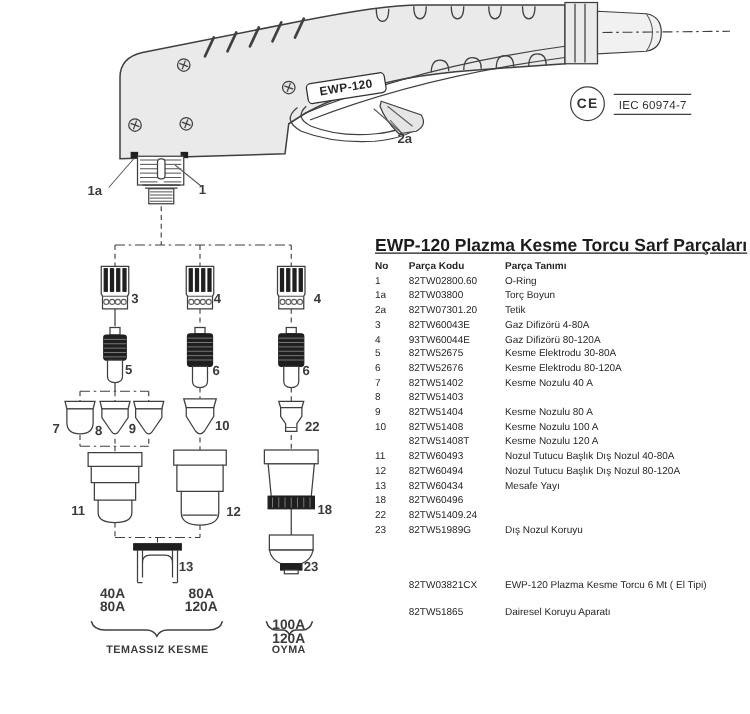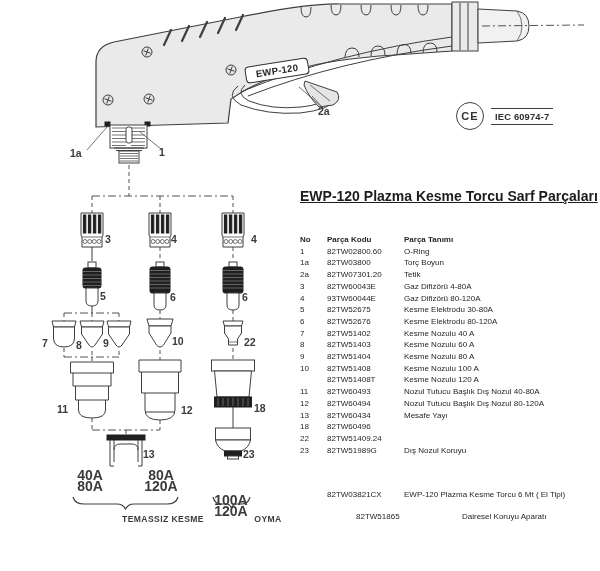--- a/index.html
+++ b/index.html
@@ -13,39 +13,39 @@
   #art .fe{fill:#e5e5e5;}
   #art .fd{fill:#1f1f1f;stroke:#1f1f1f;}
   #art .thin{stroke:#5a5a5a;stroke-width:.85;}
   #art .thread{stroke:#777;stroke-width:.8;}
   #art .dash{stroke-dasharray:4 3;stroke-width:.9;}
   #art .dashdot{stroke-dasharray:8 3 2 3;stroke-width:.9;}
   #art .rib{stroke-width:2.2;stroke-linecap:round;}
   #art .sw12{stroke-width:1.2;}
   .plbl{position:absolute;font-weight:bold;font-size:10.5px;color:#3b3b3b;white-space:nowrap;}
   .amp{position:absolute;transform:translateX(-50%);text-align:center;font-weight:bold;
-       font-size:14px;line-height:11px;color:#3b3b3b;white-space:nowrap;}
+       font-size:11px;line-height:11px;color:#3b3b3b;white-space:nowrap;}
   .cap{position:absolute;transform:translateX(-50%);font-weight:bold;font-size:8.6px;
-       letter-spacing:.4px;color:#3b3b3b;white-space:nowrap;margin-left:37px;}
+       letter-spacing:.4px;color:#3b3b3b;white-space:nowrap;}
   .model-tag{position:absolute;left:245px;top:62px;width:62px;height:15px;border:1.4px solid #2f2f2f;
        border-radius:4px;background:#fff;display:flex;align-items:center;justify-content:center;
        font-weight:bold;font-size:9.5px;letter-spacing:.3px;color:#1f1f1f;transform:rotate(-9deg);}
-  .ce-wrap{position:absolute;left:456px;top:69px;display:flex;align-items:center;gap:7px;margin-top:33px;}
+  .ce-wrap{position:absolute;left:456px;top:69px;display:flex;align-items:center;gap:7px;}
   .ce-circle{width:26px;height:26px;border:1.7px solid #3f3f3f;border-radius:50%;display:flex;
        align-items:center;justify-content:center;font-weight:bold;font-size:11px;
        letter-spacing:1px;color:#333;}
   .iec{border-top:1.4px solid #3f3f3f;border-bottom:1.4px solid #3f3f3f;padding:3px 4px 2px 4px;
-       font-weight:bold;font-size:9.3px;color:#2f2f2f;letter-spacing:.2px;white-space:nowrap;text-align:right;}
+       font-weight:normal;font-size:9.3px;color:#2f2f2f;letter-spacing:.2px;white-space:nowrap;text-align:right;}
   .tbl{position:absolute;left:300px;top:188px;width:296px;font-size:8px;color:#262626;}
   .tbl-title{font-weight:bold;font-size:14px;text-decoration:underline;color:#1c1c1c;white-space:nowrap;}
   .thead,.trow{display:grid;grid-template-columns:27px 77px 1fr;line-height:11.7px;white-space:nowrap;}
-  .thead{margin-top:30px;font-weight:bold;}
+  .thead{margin-top:3px;font-weight:bold;}
   .trows{margin-top:0px;}
   .trow:nth-child(19){margin-top:33px;}
-  .trow:nth-child(20){margin-top:10px;gap:29px;}
+  .trow:nth-child(20){margin-top:10px;}
 </style>
 </head>
 <body>
 
 <div class="page">
 
   <svg id="art" width="600" height="571" viewBox="0 0 600 571">
     <defs>
       <g id="g-diffuser">
         <path class="fw" d="M-11,0 H11 V22 L10,24 V34 H-10 V24 L-11,22 Z"></path>
@@ -396,21 +396,20 @@
           <span>Kesme Elektrodu 80-120A</span>
         </div>
         <div class="trow">
           <span>7</span>
           <span>82TW51402</span>
           <span>Kesme Nozulu 40 A</span>
         </div>
         <div class="trow">
           <span>8</span>
           <span>82TW51403</span>
-          <span>Kesme Nozulu 60 A</span>
         </div>
         <div class="trow">
           <span>9</span>
           <span>82TW51404</span>
           <span>Kesme Nozulu 80 A</span>
         </div>
         <div class="trow">
           <span>10</span>
           <span>82TW51408</span>
           <span>Kesme Nozulu 100 A</span>

